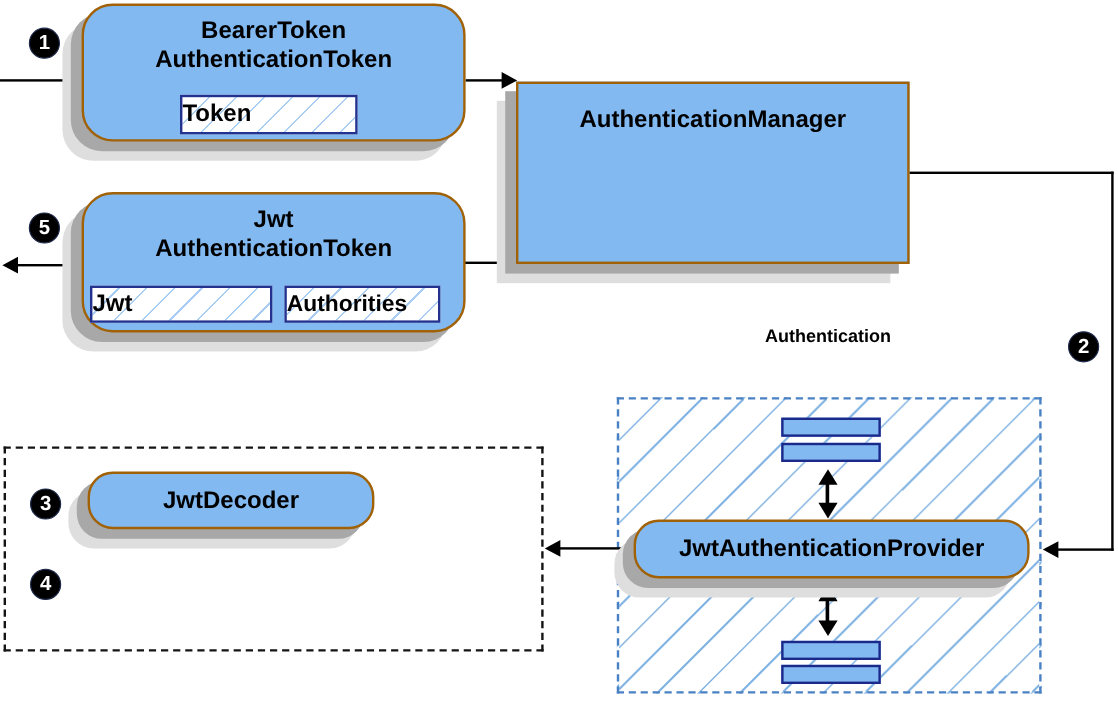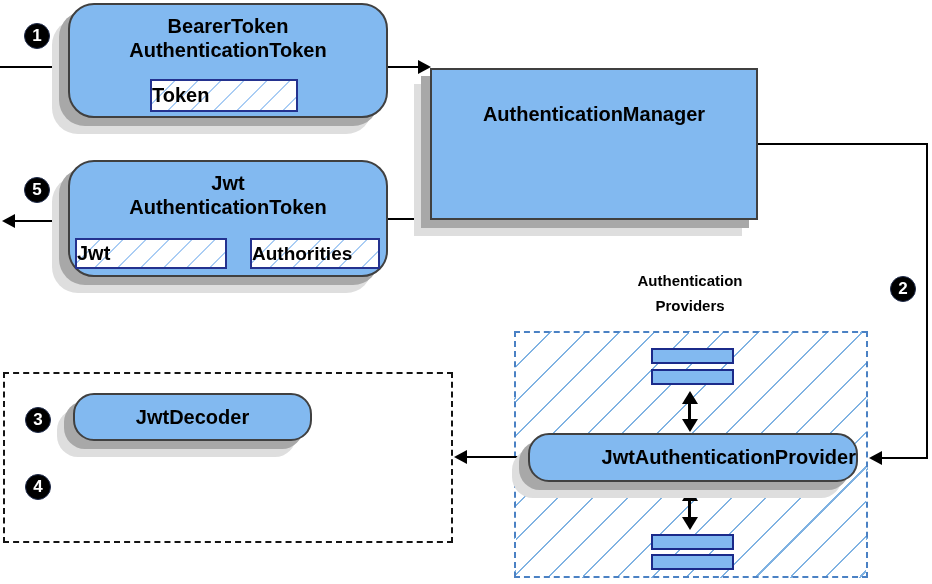--- a/index.html
+++ b/index.html
@@ -2,21 +2,21 @@
 <html><head>
 <meta charset="utf-8">
 <style>
   html,body{margin:0;padding:0;background:#fff;}
   #canvas{
     position:relative;width:932px;height:584px;background:#ffffff;overflow:hidden;
     font-family:"Liberation Sans",sans-serif;color:#000;
   }
   .node{
     position:absolute;box-sizing:border-box;
-    background:#82b9f0;border:2px solid #404040;
+    background:#82b9f0;border:2px solid #a16207;
     font-weight:bold;text-align:center;
   }
   .shadowed{box-shadow:-9px 8px 0 0 #a8a8a8,-16px 16px 0 0 #dedede;}
   .rounded{border-radius:26px;}
   .node-title{font-size:20px;line-height:24px;font-weight:bold;}
   .flexcenter{display:flex;align-items:center;justify-content:center;border-radius:21px;}
   .inner-box{
     position:absolute;box-sizing:border-box;border:2px solid #24328f;
     background-color:#fff;
     background-image:repeating-linear-gradient(135deg,rgba(0,0,0,0) 0px,rgba(0,0,0,0) 15px,#aacdf4 15px,#aacdf4 16.3px);
@@ -87,42 +87,41 @@
     <div class="node-title" style="padding-top:9px;">
       <div>BearerToken</div>
       <div>AuthenticationToken</div>
     </div>
     <div class="inner-box" style="left:80px;top:74px;width:148px;height:33px;">
       <span>Token</span>
     </div>
   </div>
 
   <div class="node shadowed" style="left:430px;top:68px;width:328px;height:152px;">
-    <div class="node-title" style="padding-top:32px;">AuthenticationManager</div>
+    <div class="node-title" style="padding-top:18px;">AuthenticationManager</div>
   </div>
 
   <div class="node shadowed rounded" style="left:68px;top:160px;width:320px;height:117px;">
     <div class="node-title" style="padding-top:9px;">
       <div>Jwt</div>
       <div>AuthenticationToken</div>
     </div>
     <div class="inner-box" style="left:5px;top:76px;width:152px;height:31px;">
       <span>Jwt</span>
     </div>
-    <div class="inner-box" style="left:180px;top:76px;width:130px;height:31px;font-size:19px;">
+    <div class="inner-box" style="left:167px;top:76px;width:130px;height:31px;font-size:19px;">
       <span>Authorities</span>
     </div>
   </div>
 
   <div class="group-title" style="left:540px;top:268px;width:300px;">
     <div>Authentication</div>
-    <div>Providers</div>
   </div>
 
-  <div class="node shadowed flexcenter" style="left:528px;top:433px;width:330px;height:49px;font-size:20px;justify-content:flex-end;">
+  <div class="node shadowed flexcenter" style="left:528px;top:433px;width:330px;height:49px;font-size:20px;">
     <span>JwtAuthenticationProvider</span>
   </div>
 
   <div class="node shadowed flexcenter" style="left:73px;top:393px;width:239px;height:48px;font-size:20px;">
     <span>JwtDecoder</span>
   </div>
 
 
   <div class="badge" style="left:24px;top:23px;">
       <span>1</span>

